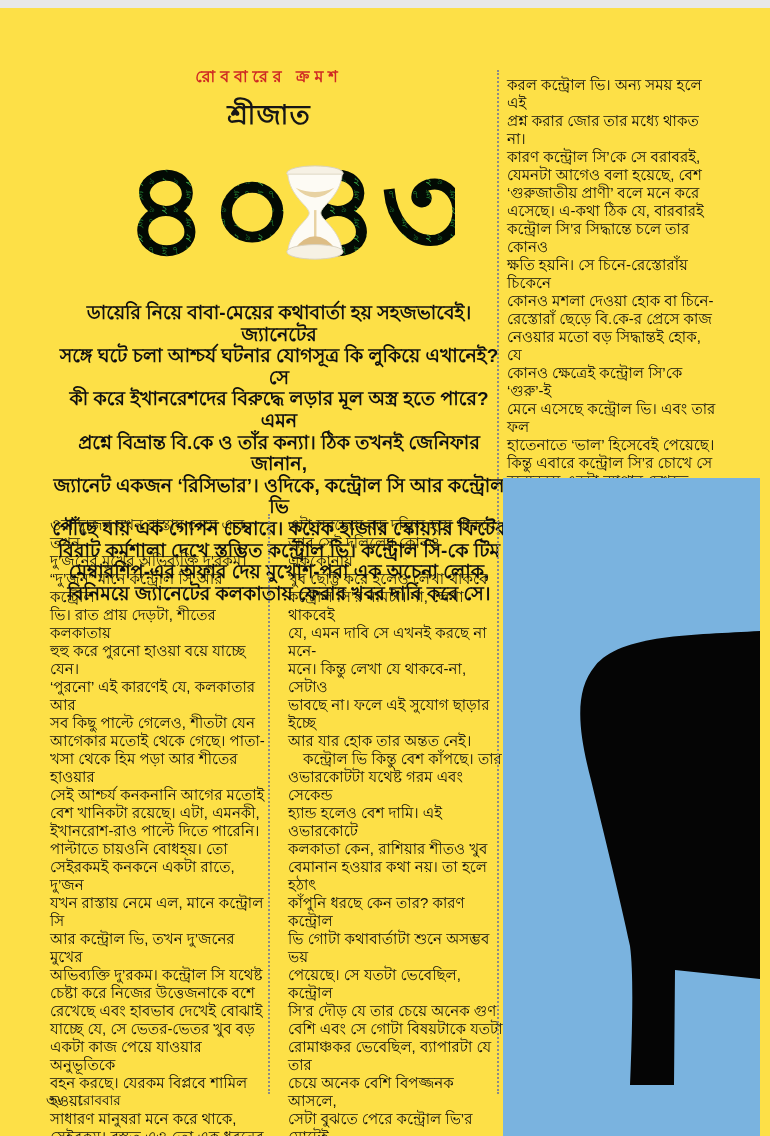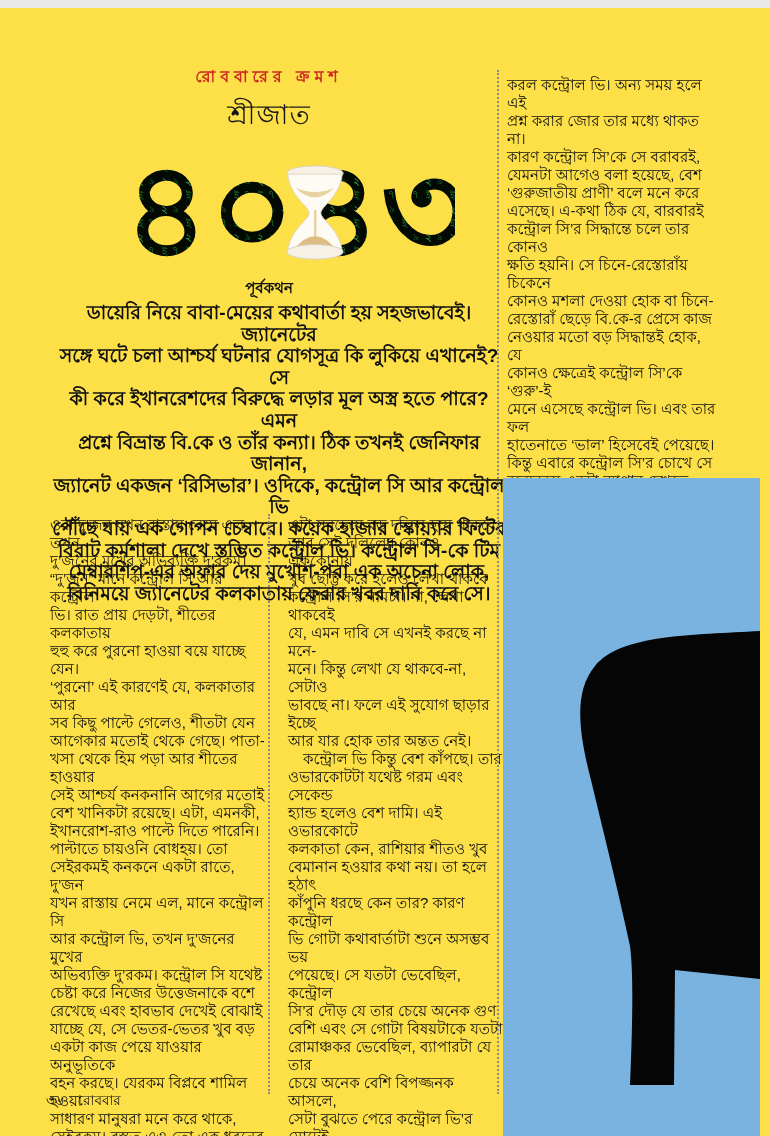--- a/index.html
+++ b/index.html
@@ -7,21 +7,21 @@
     position:relative;width:770px;height:1136px;background:#fde047;
     overflow:hidden;margin:8px auto;
     font-family:"Liberation Sans",sans-serif;color:#101010;
   }
   .kicker{
     position:absolute;left:44px;top:56px;width:450px;text-align:center;
     color:#cf2b23;font-weight:bold;font-size:16px;letter-spacing:5px;
   }
   .author{
     position:absolute;left:44px;top:86px;width:450px;text-align:center;
-    color:#161616;font-size:27px;font-weight:400;letter-spacing:1px;
+    color:#161616;font-size:27px;font-weight:700;letter-spacing:1px;
   }
   .bigtitle{position:absolute;left:135px;top:138px;width:320px;height:130px;text-decoration:underline;}
   .bigtitle svg.digits{position:absolute;left:0;top:0;width:100%;height:100%;}
   .hourglass{position:absolute;left:146px;top:14px;width:68px;height:106px;}
   .section-heading{
     position:absolute;left:44px;top:268px;width:450px;text-align:center;
     font-size:15px;font-weight:bold;
   }
   .intro{
     position:absolute;left:52px;top:294px;width:454px;text-align:center;
@@ -67,21 +67,20 @@
     <svg class="hourglass" viewBox="0 0 70 100">
       <ellipse cx="35" cy="9" rx="29" ry="7.5" fill="#f6f1e4" stroke="#d9d2bf" stroke-width="1"></ellipse>
       <path d="M7,10 L63,10 C61,33 41,43 41,50 C41,57 61,67 63,90 L7,90 C9,67 29,57 29,50 C29,43 9,33 7,10 Z" fill="#fdfbf4" stroke="#ded7c4" stroke-width="1"></path>
       <path d="M15,24 Q35,44 55,24 Q35,33 15,24 Z" fill="#e8d2a2"></path>
       <rect x="34" y="47" width="2.5" height="32" fill="#e8d2a2"></rect>
       <path d="M13,88 Q35,60 57,88 Z" fill="#ddbd85"></path>
       <ellipse cx="35" cy="90" rx="29" ry="7.5" fill="#f6f1e4" stroke="#d9d2bf" stroke-width="1"></ellipse>
     </svg>
   </div>
 
-  <div class="section-heading">পূর্বকথন</div>
 
   <div class="intro">ডায়েরি নিয়ে বাবা-মেয়ের কথাবার্তা হয় সহজভাবেই। জ্যানেটের
 সঙ্গে ঘটে চলা আশ্চর্য ঘটনার যোগসূত্র কি লুকিয়ে এখানেই? সে
 কী করে ইখানরেশদের বিরুদ্ধে লড়ার মূল অস্ত্র হতে পারে? এমন
 প্রশ্নে বিভ্রান্ত বি.কে ও তাঁর কন্যা। ঠিক তখনই জেনিফার জানান,
 জ্যানেট একজন ‘রিসিভার’। ওদিকে, কন্ট্রোল সি আর কন্ট্রোল ভি
 পৌঁছে যায় এক গোপন চেম্বারে। কয়েক হাজার স্কোয়্যার ফিটের
 বিরাট কর্মশালা দেখে স্তম্ভিত কন্ট্রোল ভি। কন্ট্রোল সি-কে টিম
 মেম্বারশিপ-এর অফার দেয় মুখোশ-পরা এক অচেনা লোক,
 বিনিময়ে জ্যানেটের কলকাতায় ফেরার খবর দাবি করে সে।</div>

